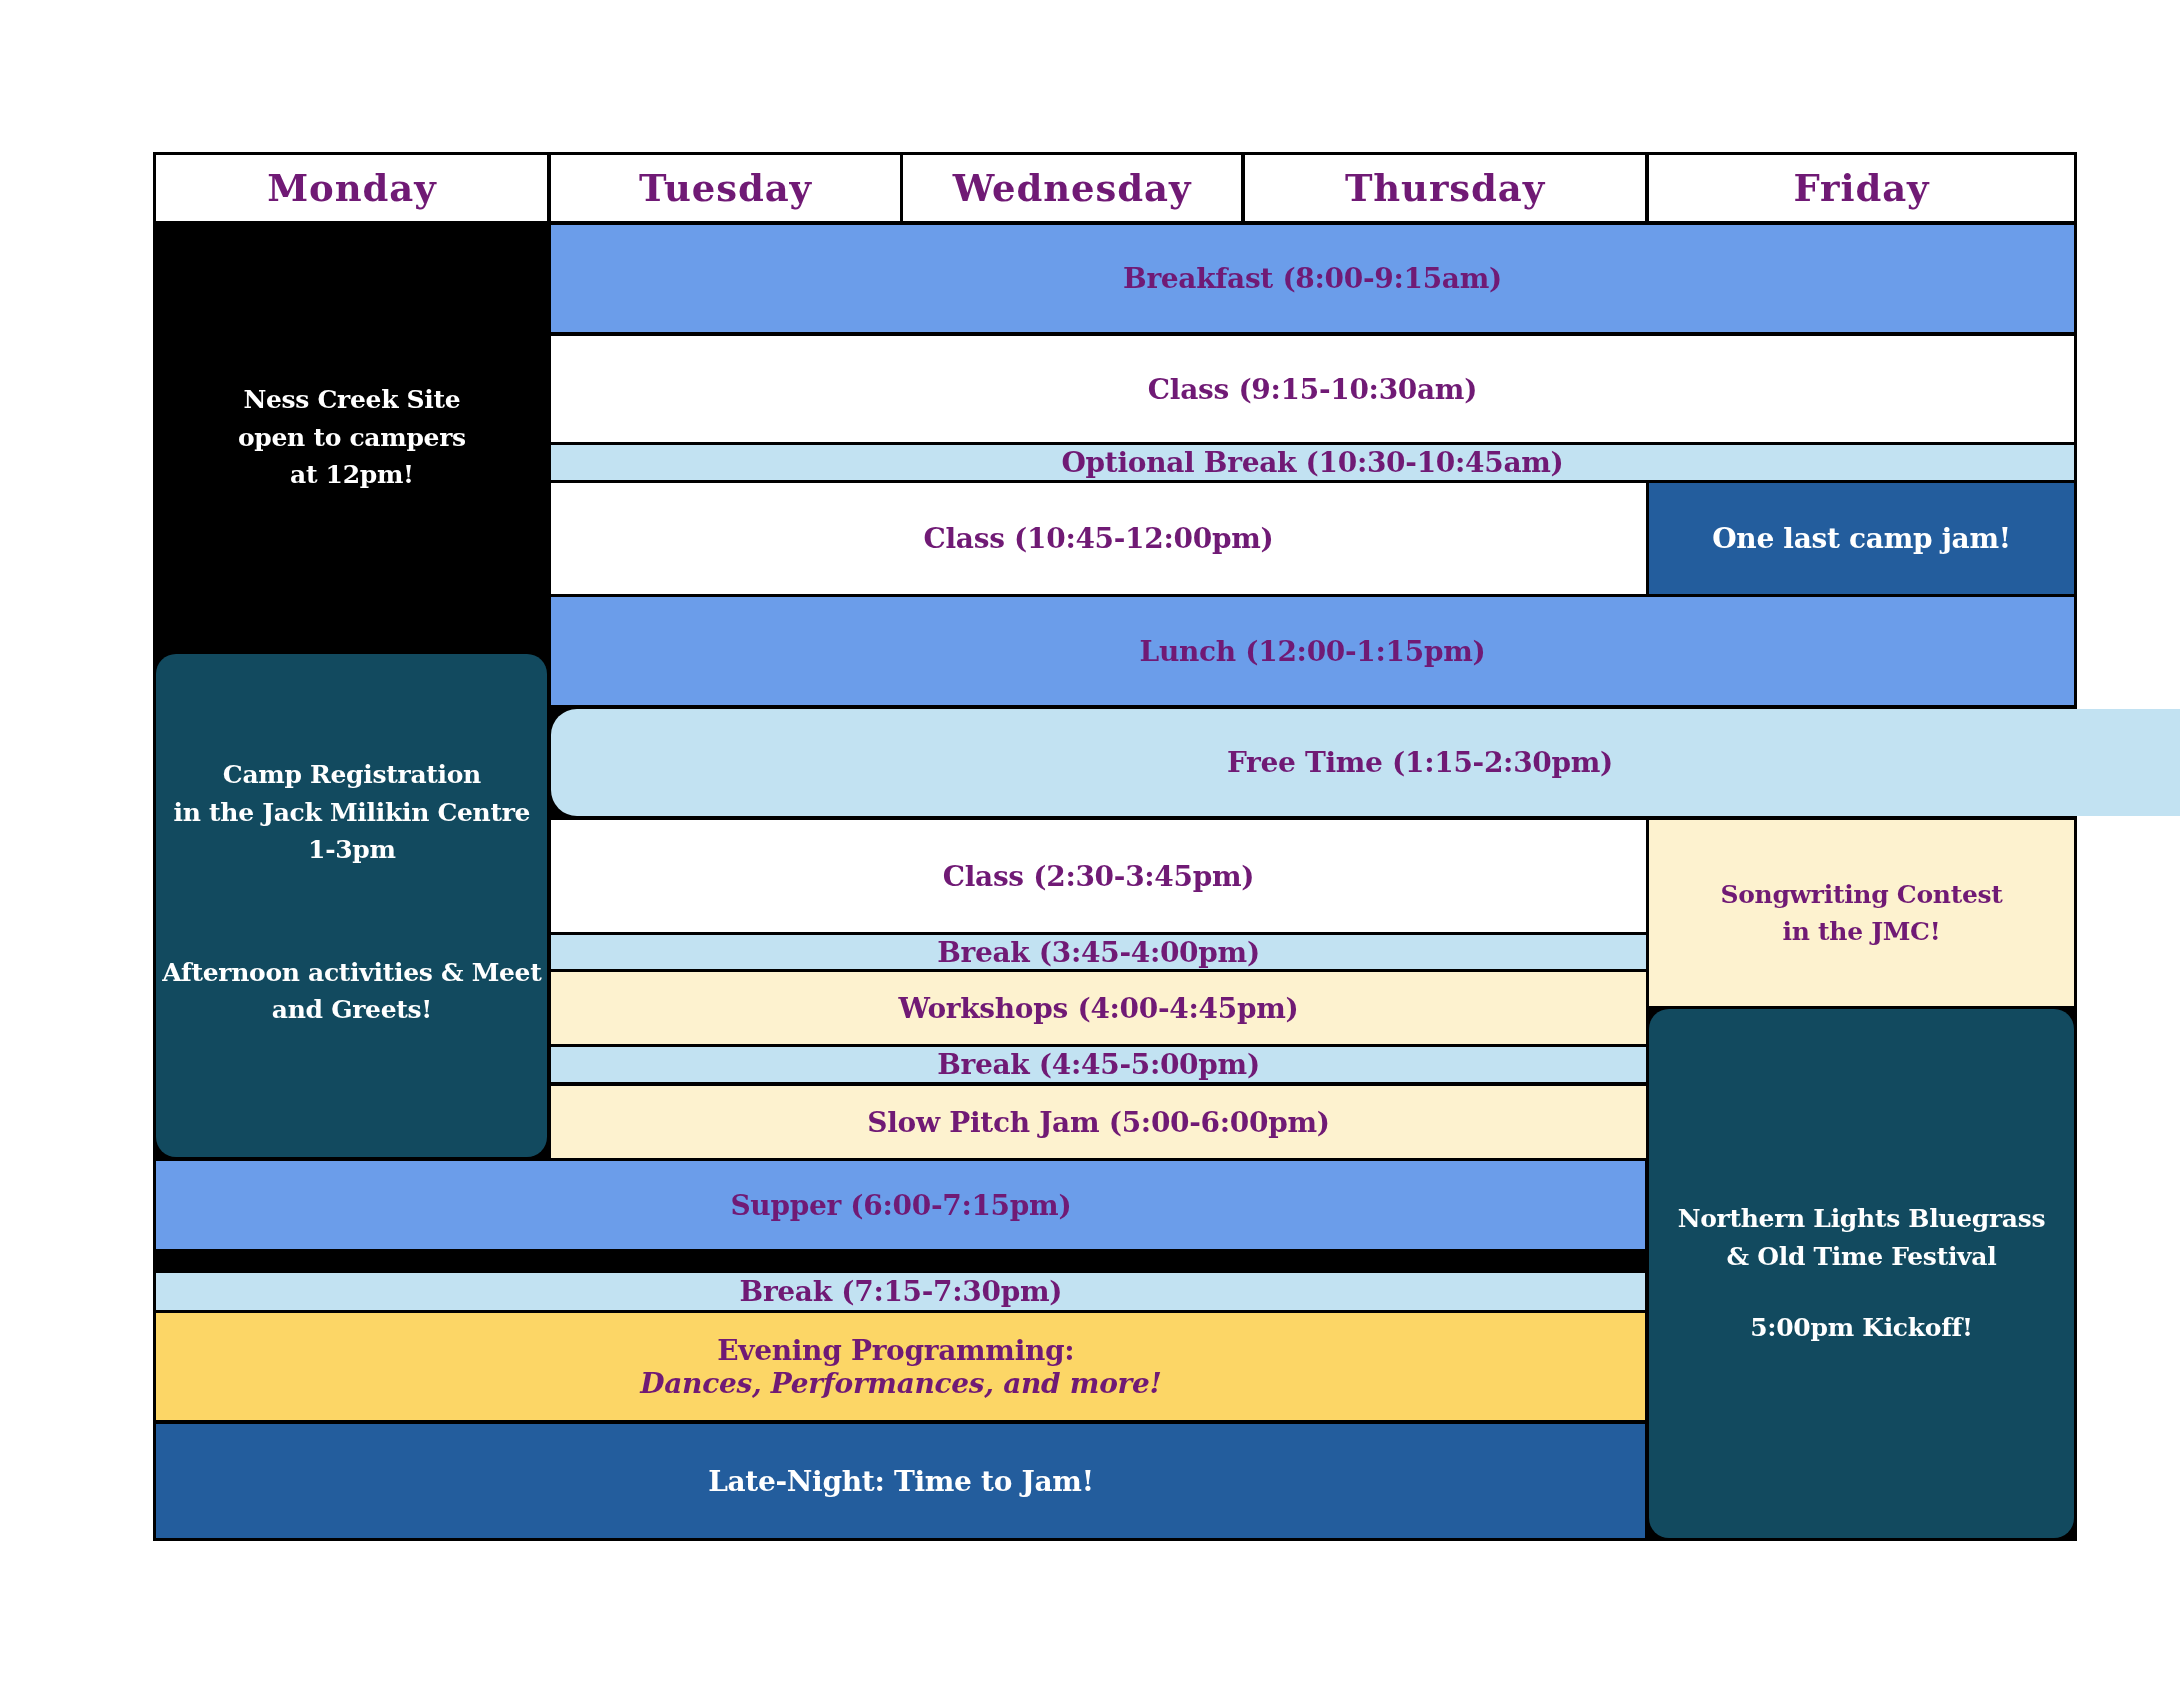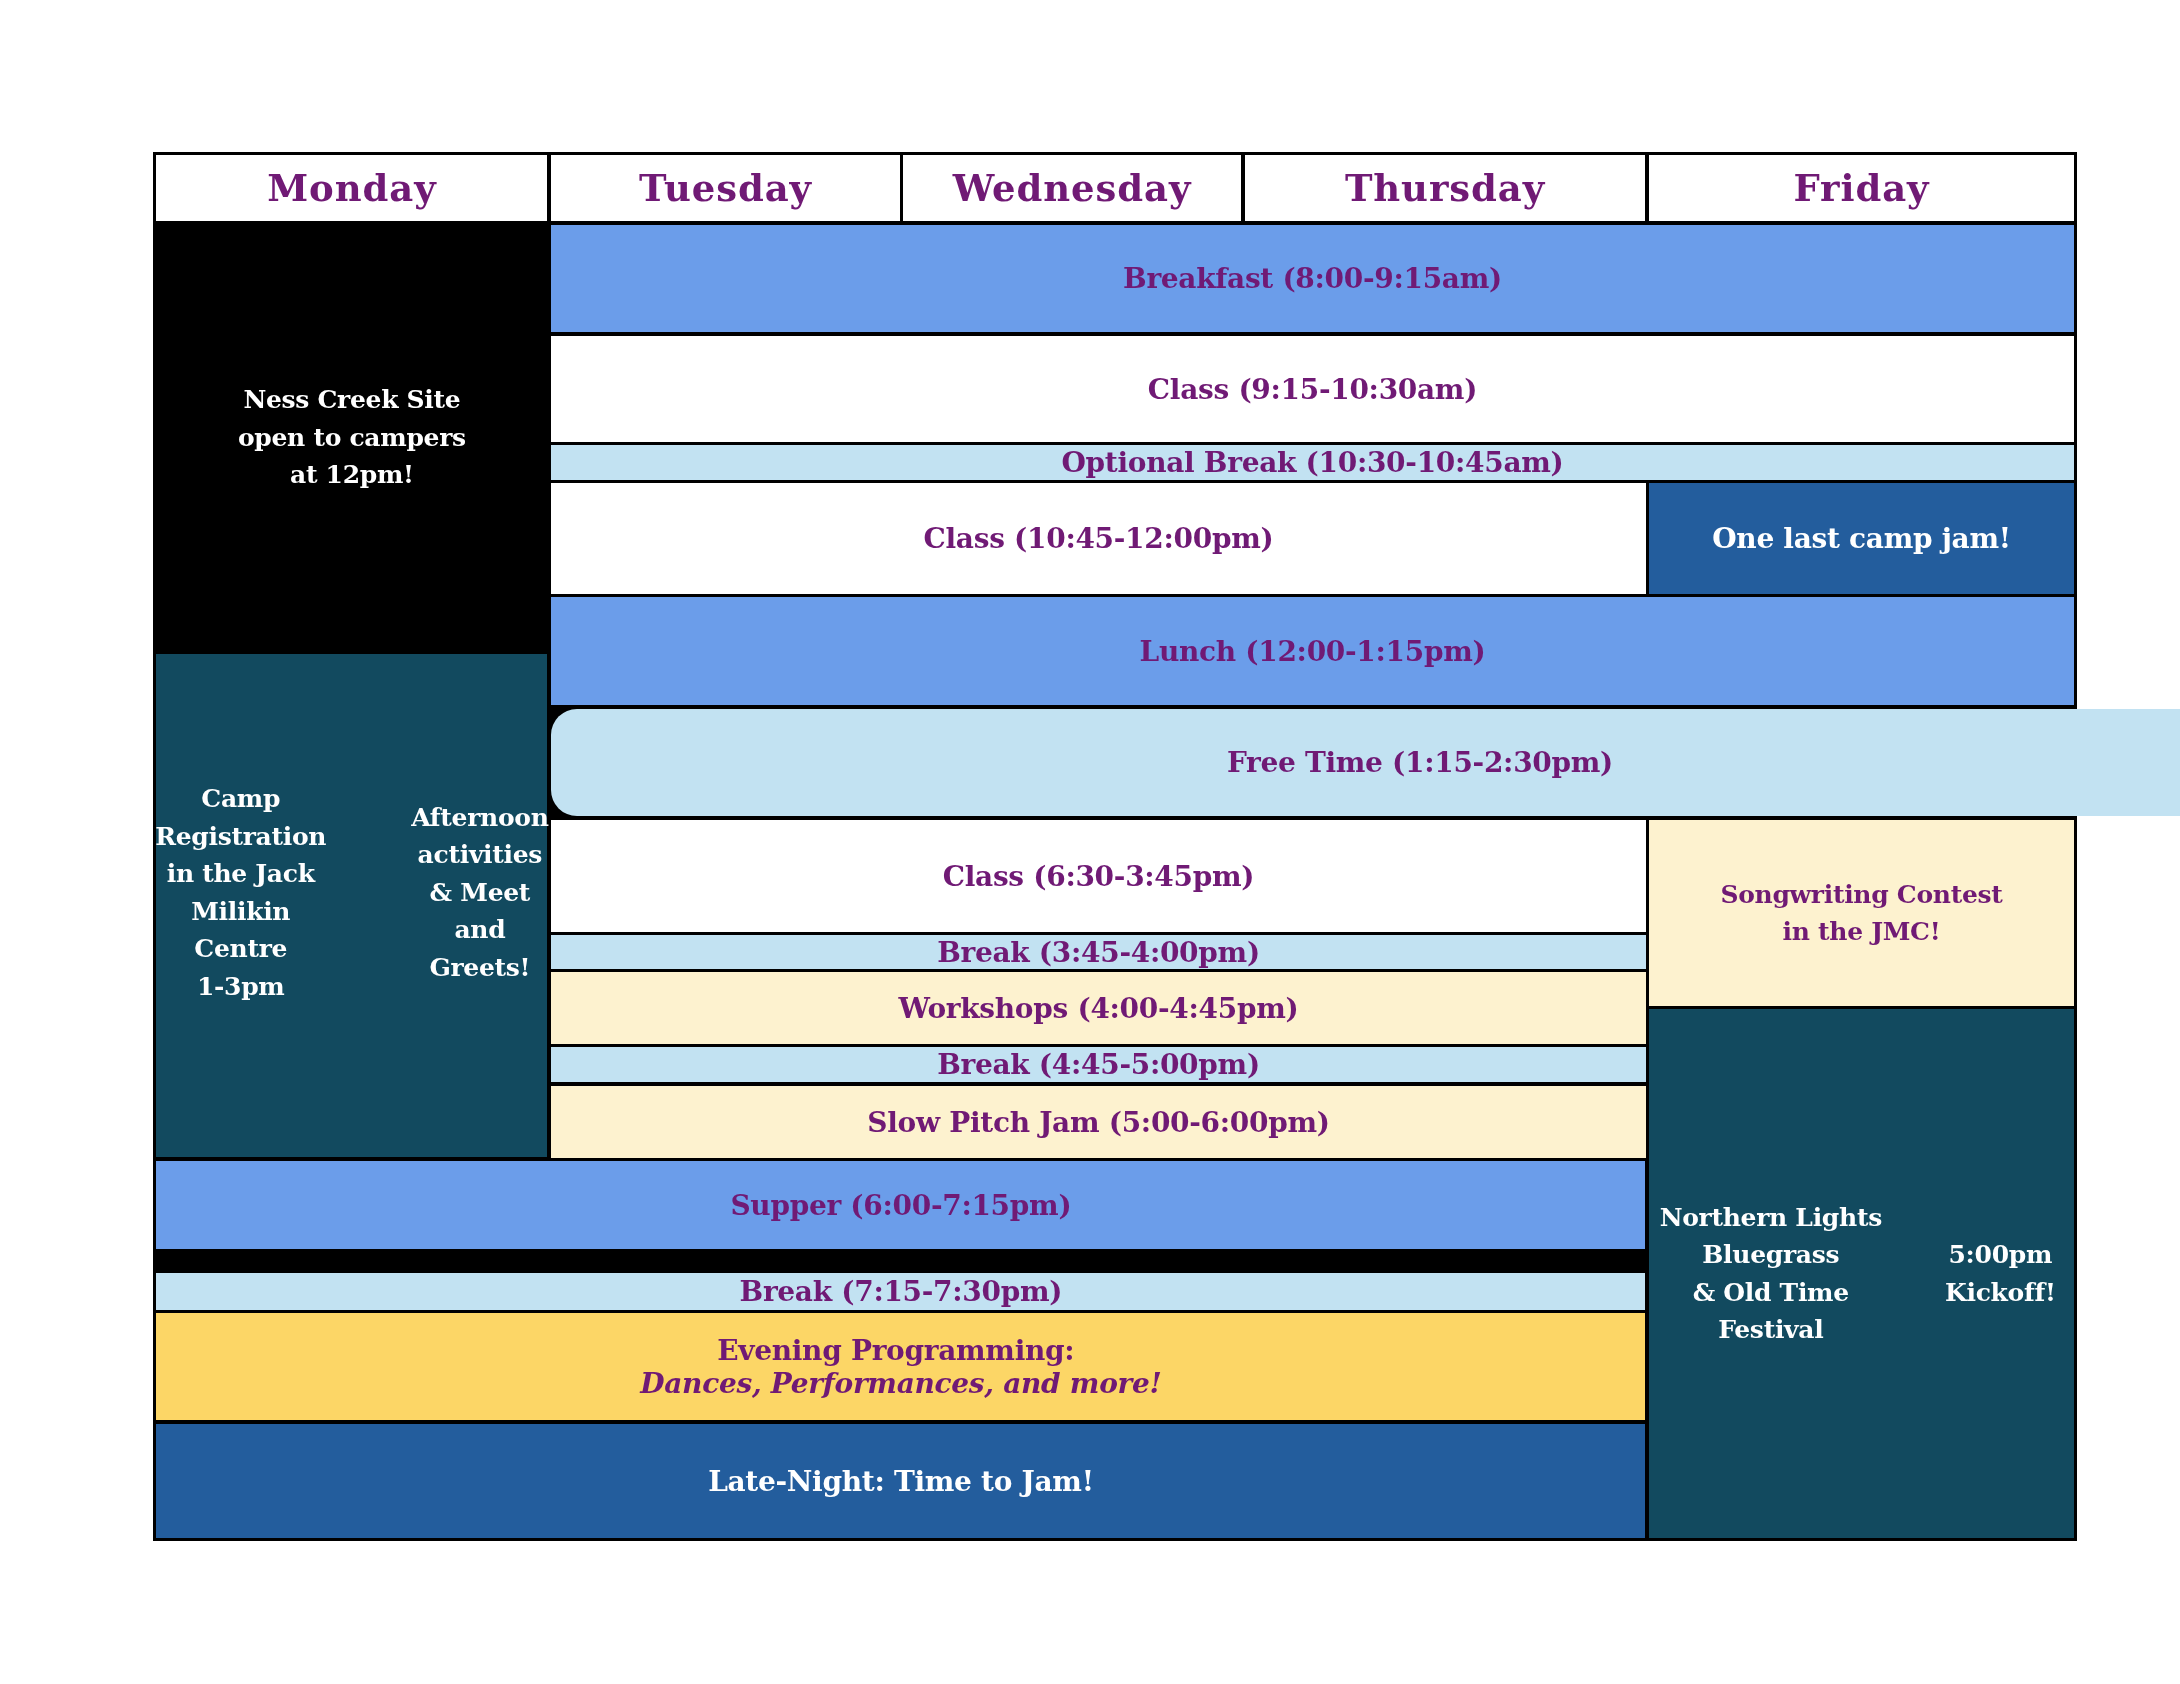--- a/index.html
+++ b/index.html
@@ -41,21 +41,21 @@
   .bg-yellow    { background: #fcd666; }
   .bg-darkblue  { background: #235d9d; }
   .bg-teal      { background: #124a5f; }
   .bg-black     { background: #000000; }
   .t-light { color: #701a75; }
   .t-dark  { color: #ffffff; }
 
   .day   { font-size: 37px; letter-spacing: 0.9px; }
   .label { font-size: 28px; letter-spacing: -0.3px; }
   .para  { font-size: 25px; line-height: 1.5; white-space: pre-line; letter-spacing: -0.3px; }
-  .col   { flex-direction: row; }
+  .col   { flex-direction: column; border-radius: 20px; }
   .reg   { gap: 85px; padding-bottom: 25.6px; }
   .fest  { gap: 34px; align-items: center; }
   .it    { font-style: italic; }
   .evp   { margin-right: 10.2px; }
 </style>
 </head>
 <body>
 
 <div class="canvas">
   <div class="table">
@@ -78,21 +78,21 @@
     </div>
 
     <div class="cell bg-blue t-light label" style="left: 398px; top: 73px; width: 1523px; height: 107px;">Breakfast (8:00-9:15am)</div>
     <div class="cell bg-white t-light label" style="left: 398px; top: 184px; width: 1523px; height: 106px;">Class (9:15-10:30am)</div>
     <div class="cell bg-lightblue t-light label" style="left: 398px; top: 293px; width: 1523px; height: 35px;">Optional Break (10:30-10:45am)</div>
     <div class="cell bg-white t-light label" style="left: 398px; top: 331px; width: 1095px; height: 111px;">Class (10:45-12:00pm)</div>
     <div class="cell bg-darkblue t-dark label" style="left: 1496px; top: 331px; width: 425px; height: 111px;">One last camp jam!</div>
     <div class="cell bg-blue t-light label" style="left: 398px; top: 445px; width: 1523px; height: 108px;">Lunch (12:00-1:15pm)</div>
     <div class="cell bg-lightblue t-light label" style="left: 398px; top: 557px; width: 1738px; height: 107px; border-radius: 26px;">Free Time (1:15-2:30pm)</div>
 
-    <div class="cell bg-white t-light label" style="left: 398px; top: 668px; width: 1095px; height: 112px;">Class (6:30-3:45pm)</div>
+    <div class="cell bg-white t-light label" style="left: 398px; top: 668px; width: 1095px; height: 112px;">Class (2:30-3:45pm)</div>
     <div class="cell bg-cream t-light para" style="left: 1496px; top: 668px; width: 425px; height: 186px;">Songwriting Contest
 in the JMC!</div>
     <div class="cell bg-lightblue t-light label" style="left: 398px; top: 783px; width: 1095px; height: 34px;">Break (3:45-4:00pm)</div>
     <div class="cell bg-cream t-light label" style="left: 398px; top: 820px; width: 1095px; height: 72px;">Workshops (4:00-4:45pm)</div>
     <div class="cell bg-lightblue t-light label" style="left: 398px; top: 895px; width: 1095px; height: 35px;">Break (4:45-5:00pm)</div>
     <div class="cell bg-cream t-light label" style="left: 398px; top: 934px; width: 1095px; height: 72px;">Slow Pitch Jam (5:00-6:00pm)</div>
 
     <div class="cell bg-teal t-dark col fest" style="left: 1496px; top: 857px; width: 425px; height: 529px;">
       <div class="para">Northern Lights Bluegrass
 &amp; Old Time Festival</div>

